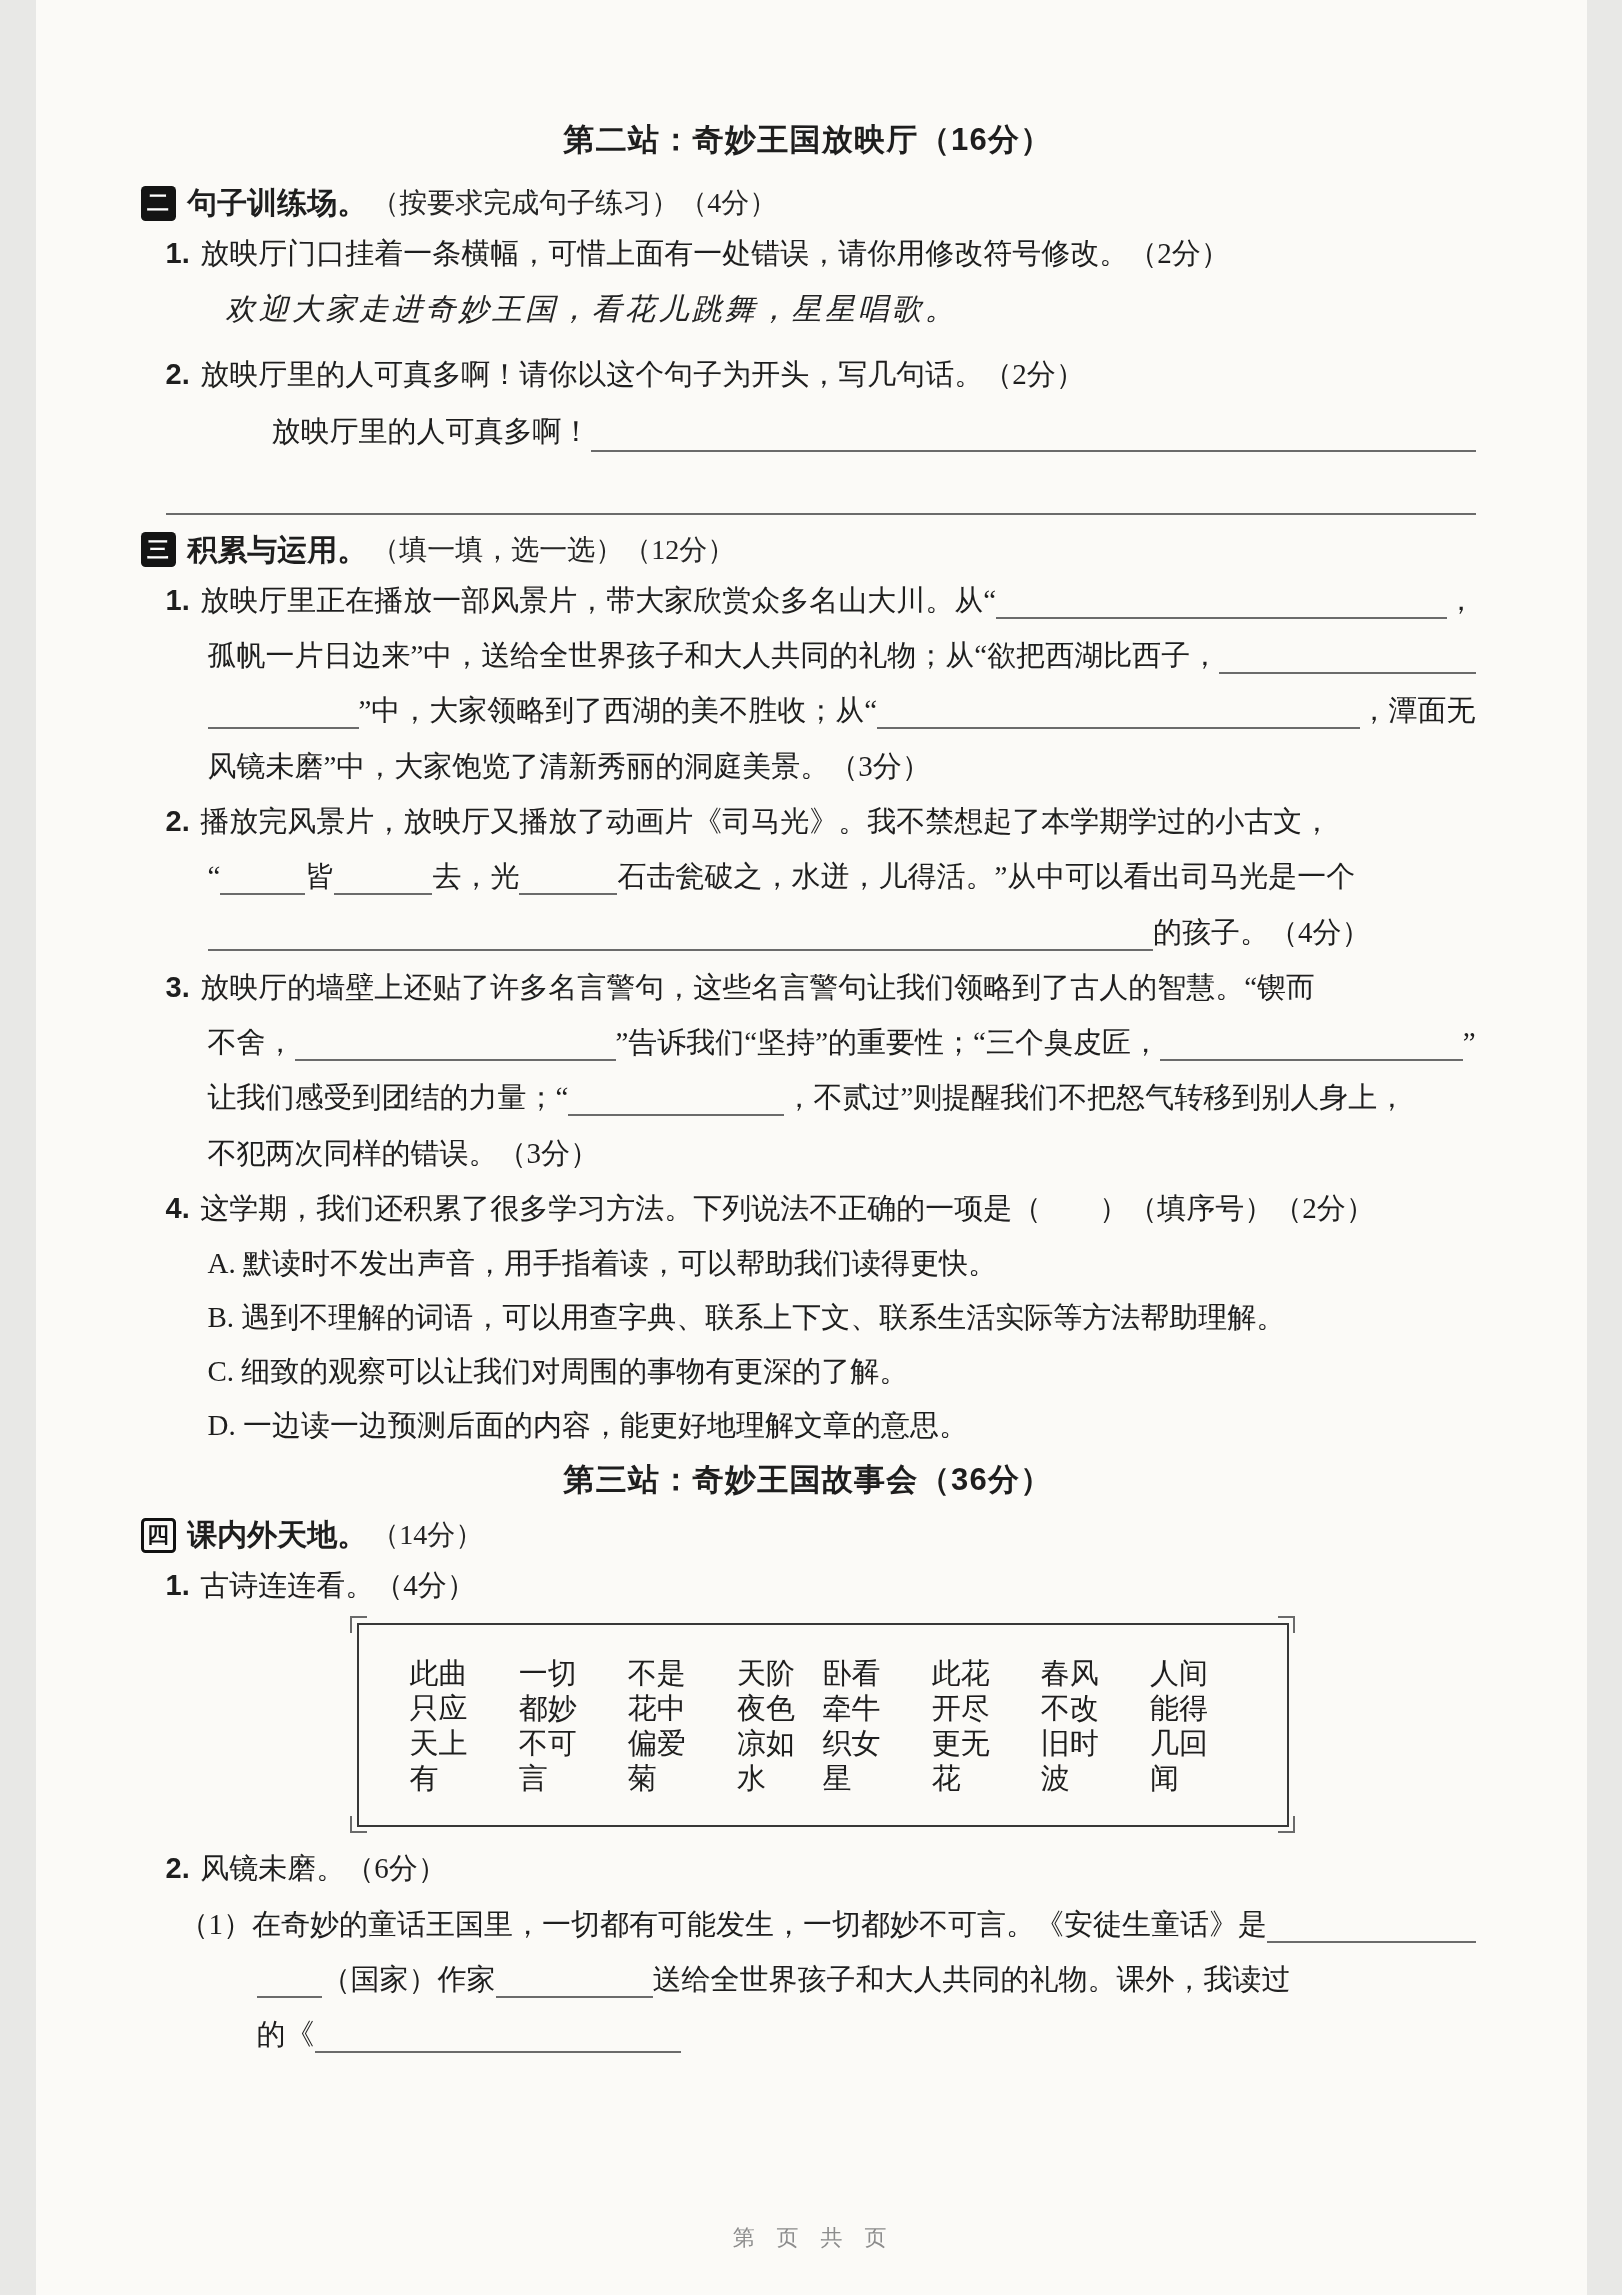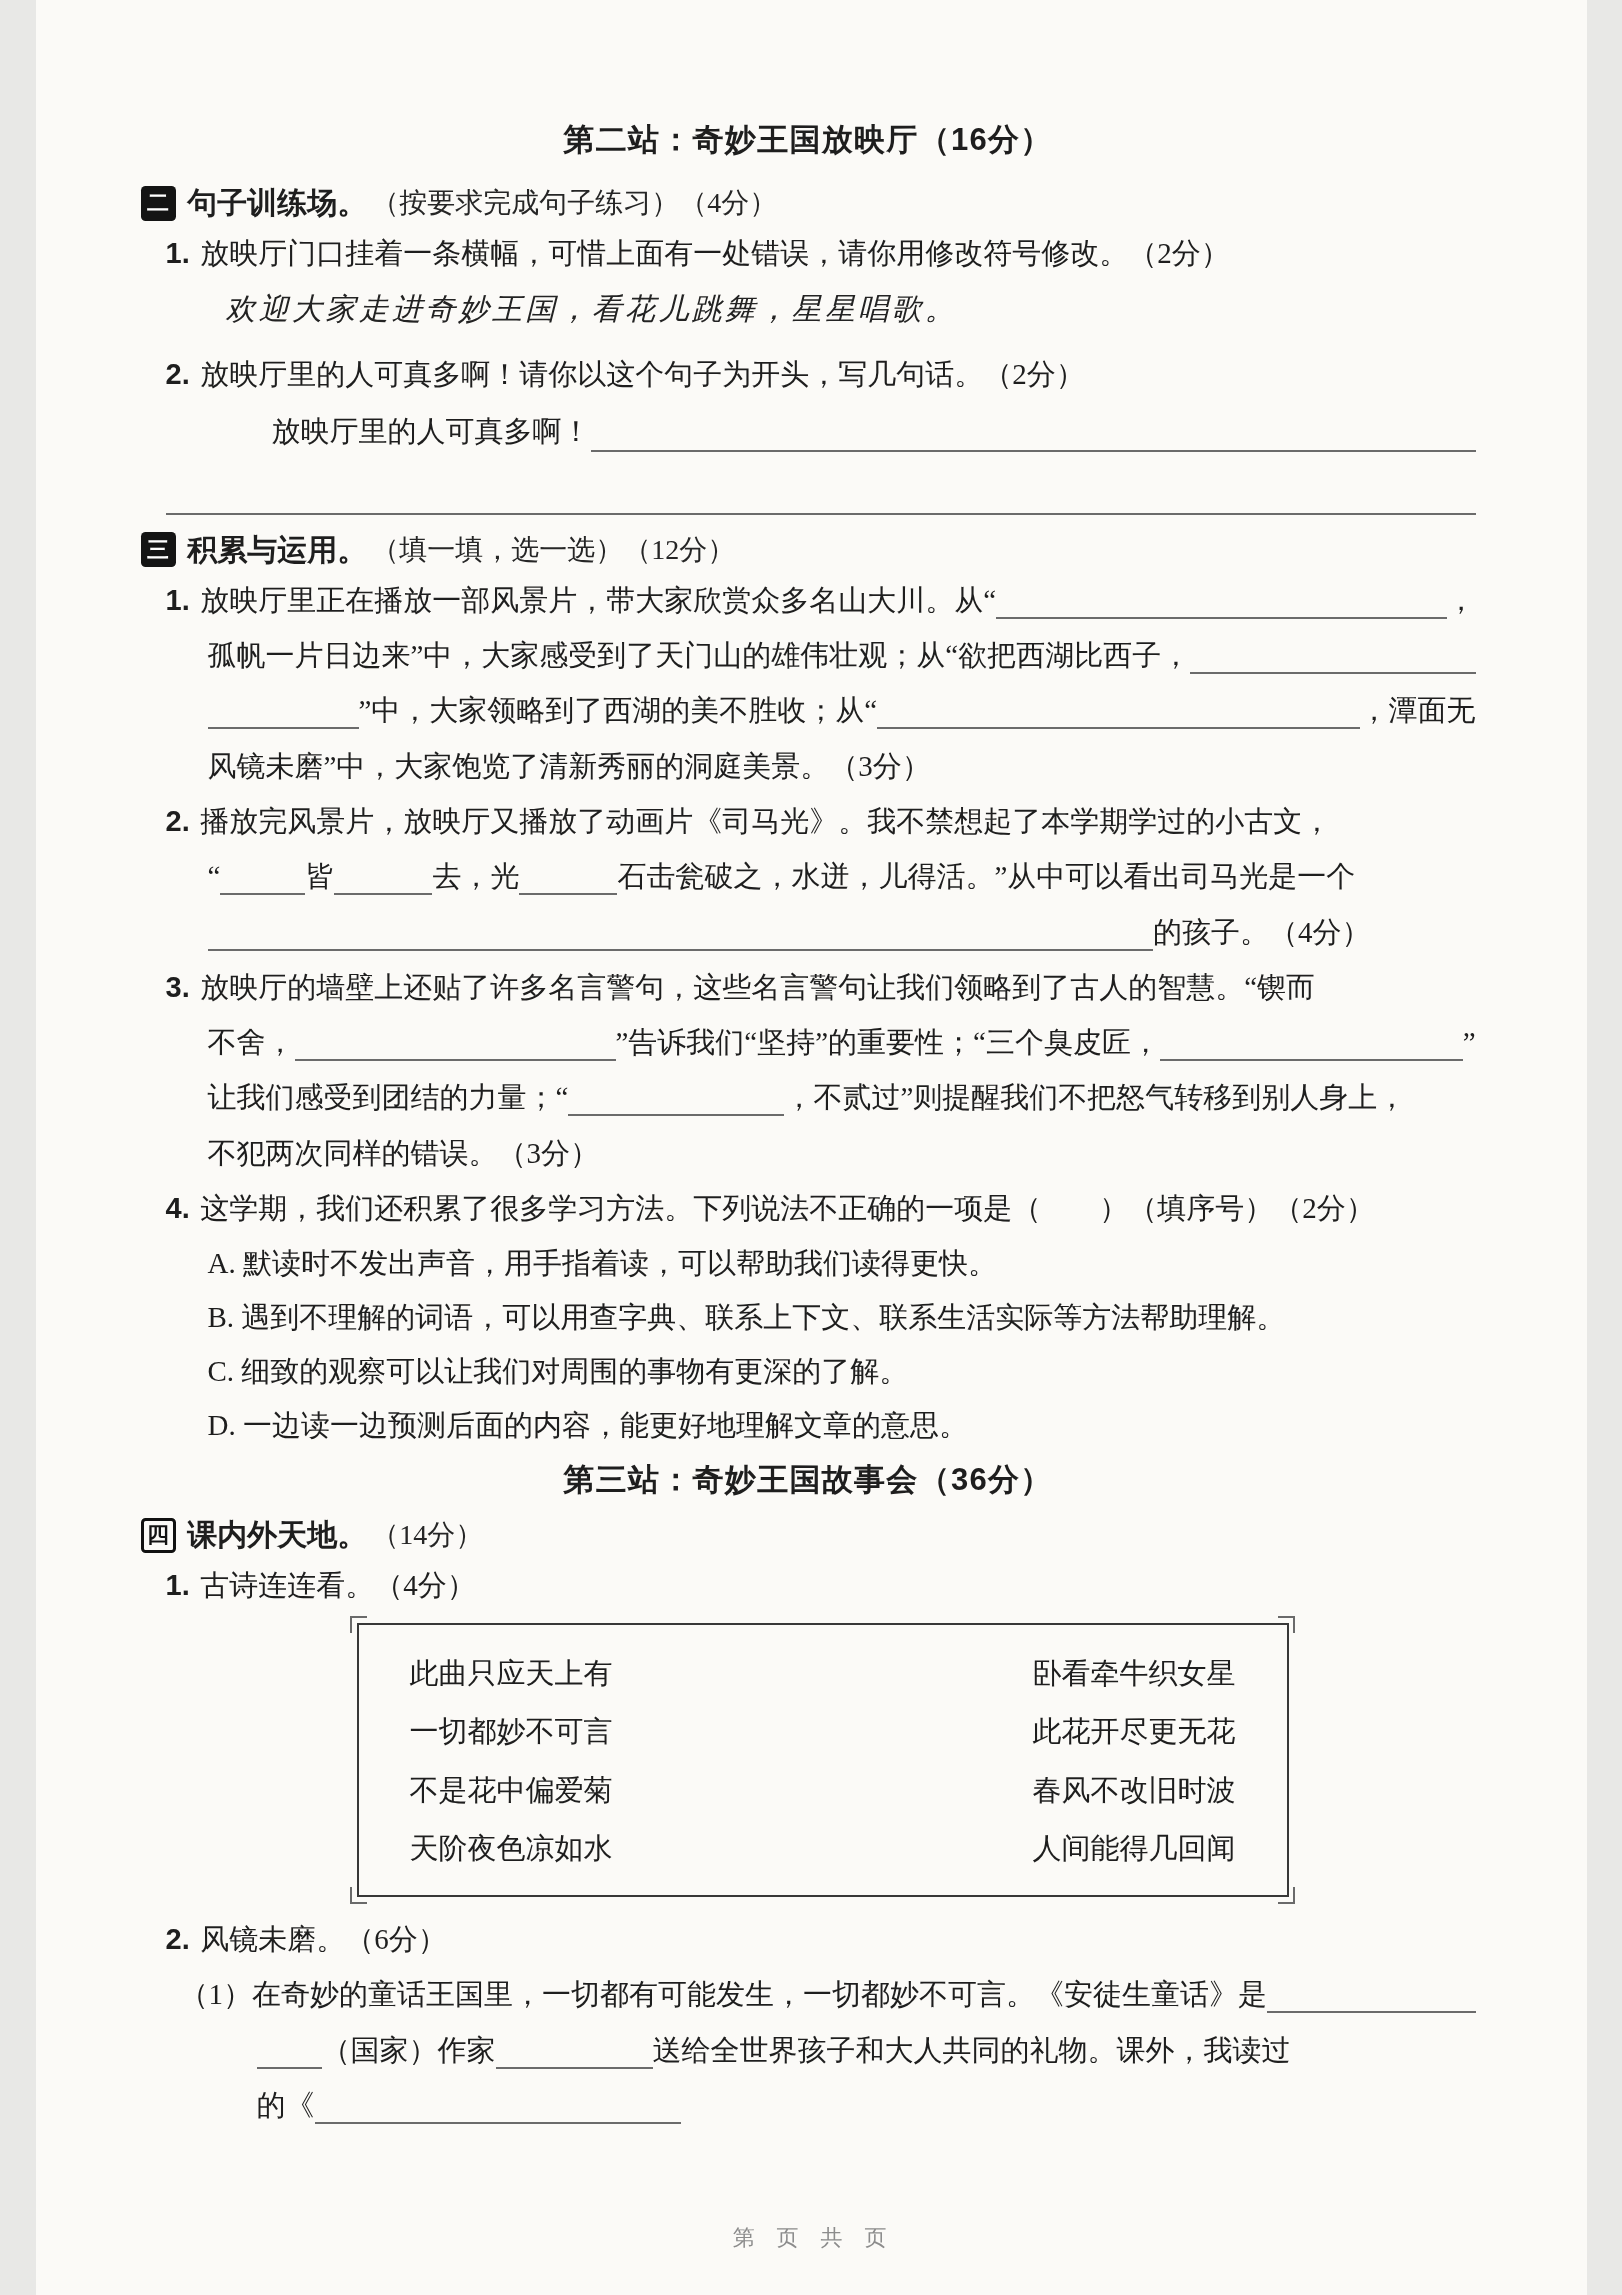--- a/index.html
+++ b/index.html
@@ -86,21 +86,21 @@
   .options .line { margin-bottom: 17px; }
   .poem-box {
     position: relative;
     width: 932px;
     margin: 14.4px 0 23.6px 216px;
     border: 2px solid #383838;
     padding: 31px 51px 29px 51px;
     display: flex;
     justify-content: space-between;
   }
-  .poem-col { display: flex; flex-direction: column; gap: 23.6px; line-height: 35px; }
+  .poem-col { display: flex; flex-direction: row; gap: 23.6px; line-height: 35px; }
   .corner { position: absolute; width: 17px; height: 17px; border: 2px solid #6a6a6a; }
   .c-tl { top: -8.5px; left: -8.5px; border-right: none; border-bottom: none; }
   .c-tr { top: -8.5px; right: -8.5px; border-left: none; border-bottom: none; }
   .c-bl { bottom: -8.5px; left: -8.5px; border-right: none; border-top: none; }
   .c-br { bottom: -8.5px; right: -8.5px; border-left: none; border-top: none; }
   .sub { margin-left: 39px; }
   .sub-cont { margin-left: 39px; padding-left: 0; }
   .sub-cont.rich { margin-left: 116px; }
   .footer {
     position: absolute;
@@ -145,21 +145,21 @@
     <span class="sec-note">（填一填，选一选）（12分）</span>
   </div>
 
   <p class="line rich q-line">
       <span class="qnum">1.</span>
       <span class="seg">放映厅里正在播放一部风景片，带大家欣赏众多名山大川。从“</span>
       <span class="blank grow"></span>
       <span class="seg">，</span>
     </p>
   <p class="line rich q-cont">
-      <span class="seg">孤帆一片日边来”中，大家感受到了天门山的雄伟壮观；从“欲把西湖比西子，</span>
+      <span class="seg">孤帆一片日边来”中，送给全世界孩子和大人共同的礼物；从“欲把西湖比西子，</span>
       <span class="blank grow"></span>
     </p>
   <p class="line rich q-cont">
       <span class="blank" style="width: 151px;"></span>
       <span class="seg">”中，大家领略到了西湖的美不胜收；从“</span>
       <span class="blank grow"></span>
       <span class="seg">，潭面无</span>
     </p>
   <p class="line rich q-cont">
       <span class="seg">风镜未磨”中，大家饱览了清新秀丽的洞庭美景。（3分）</span>

